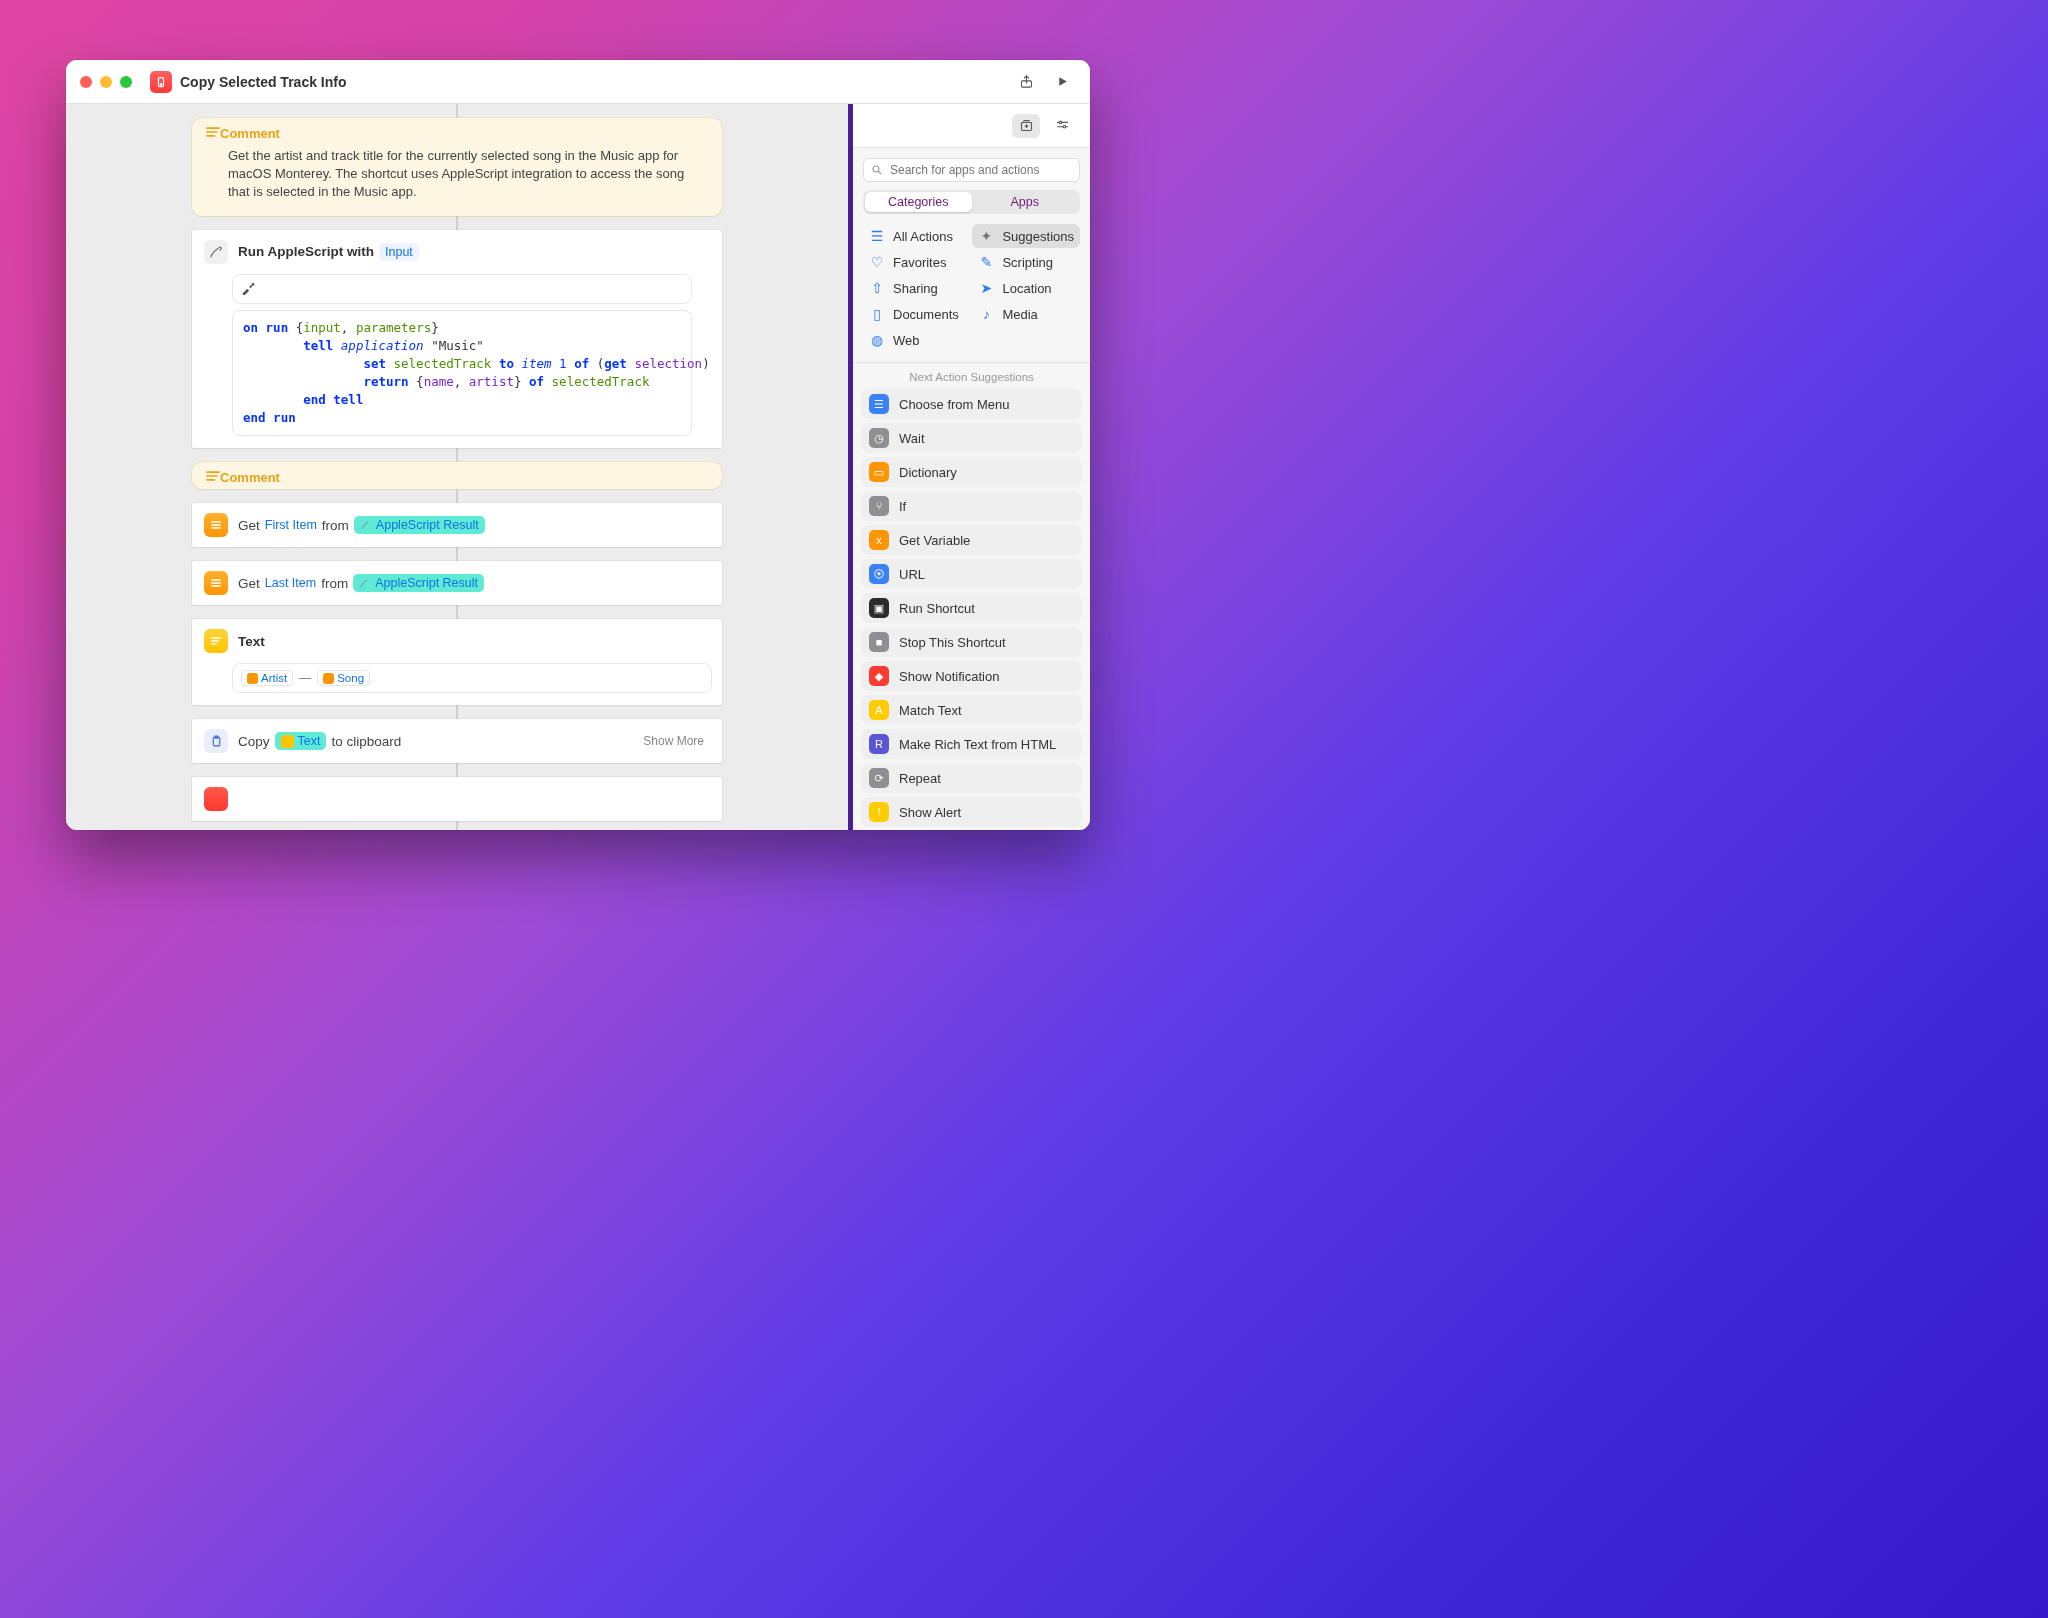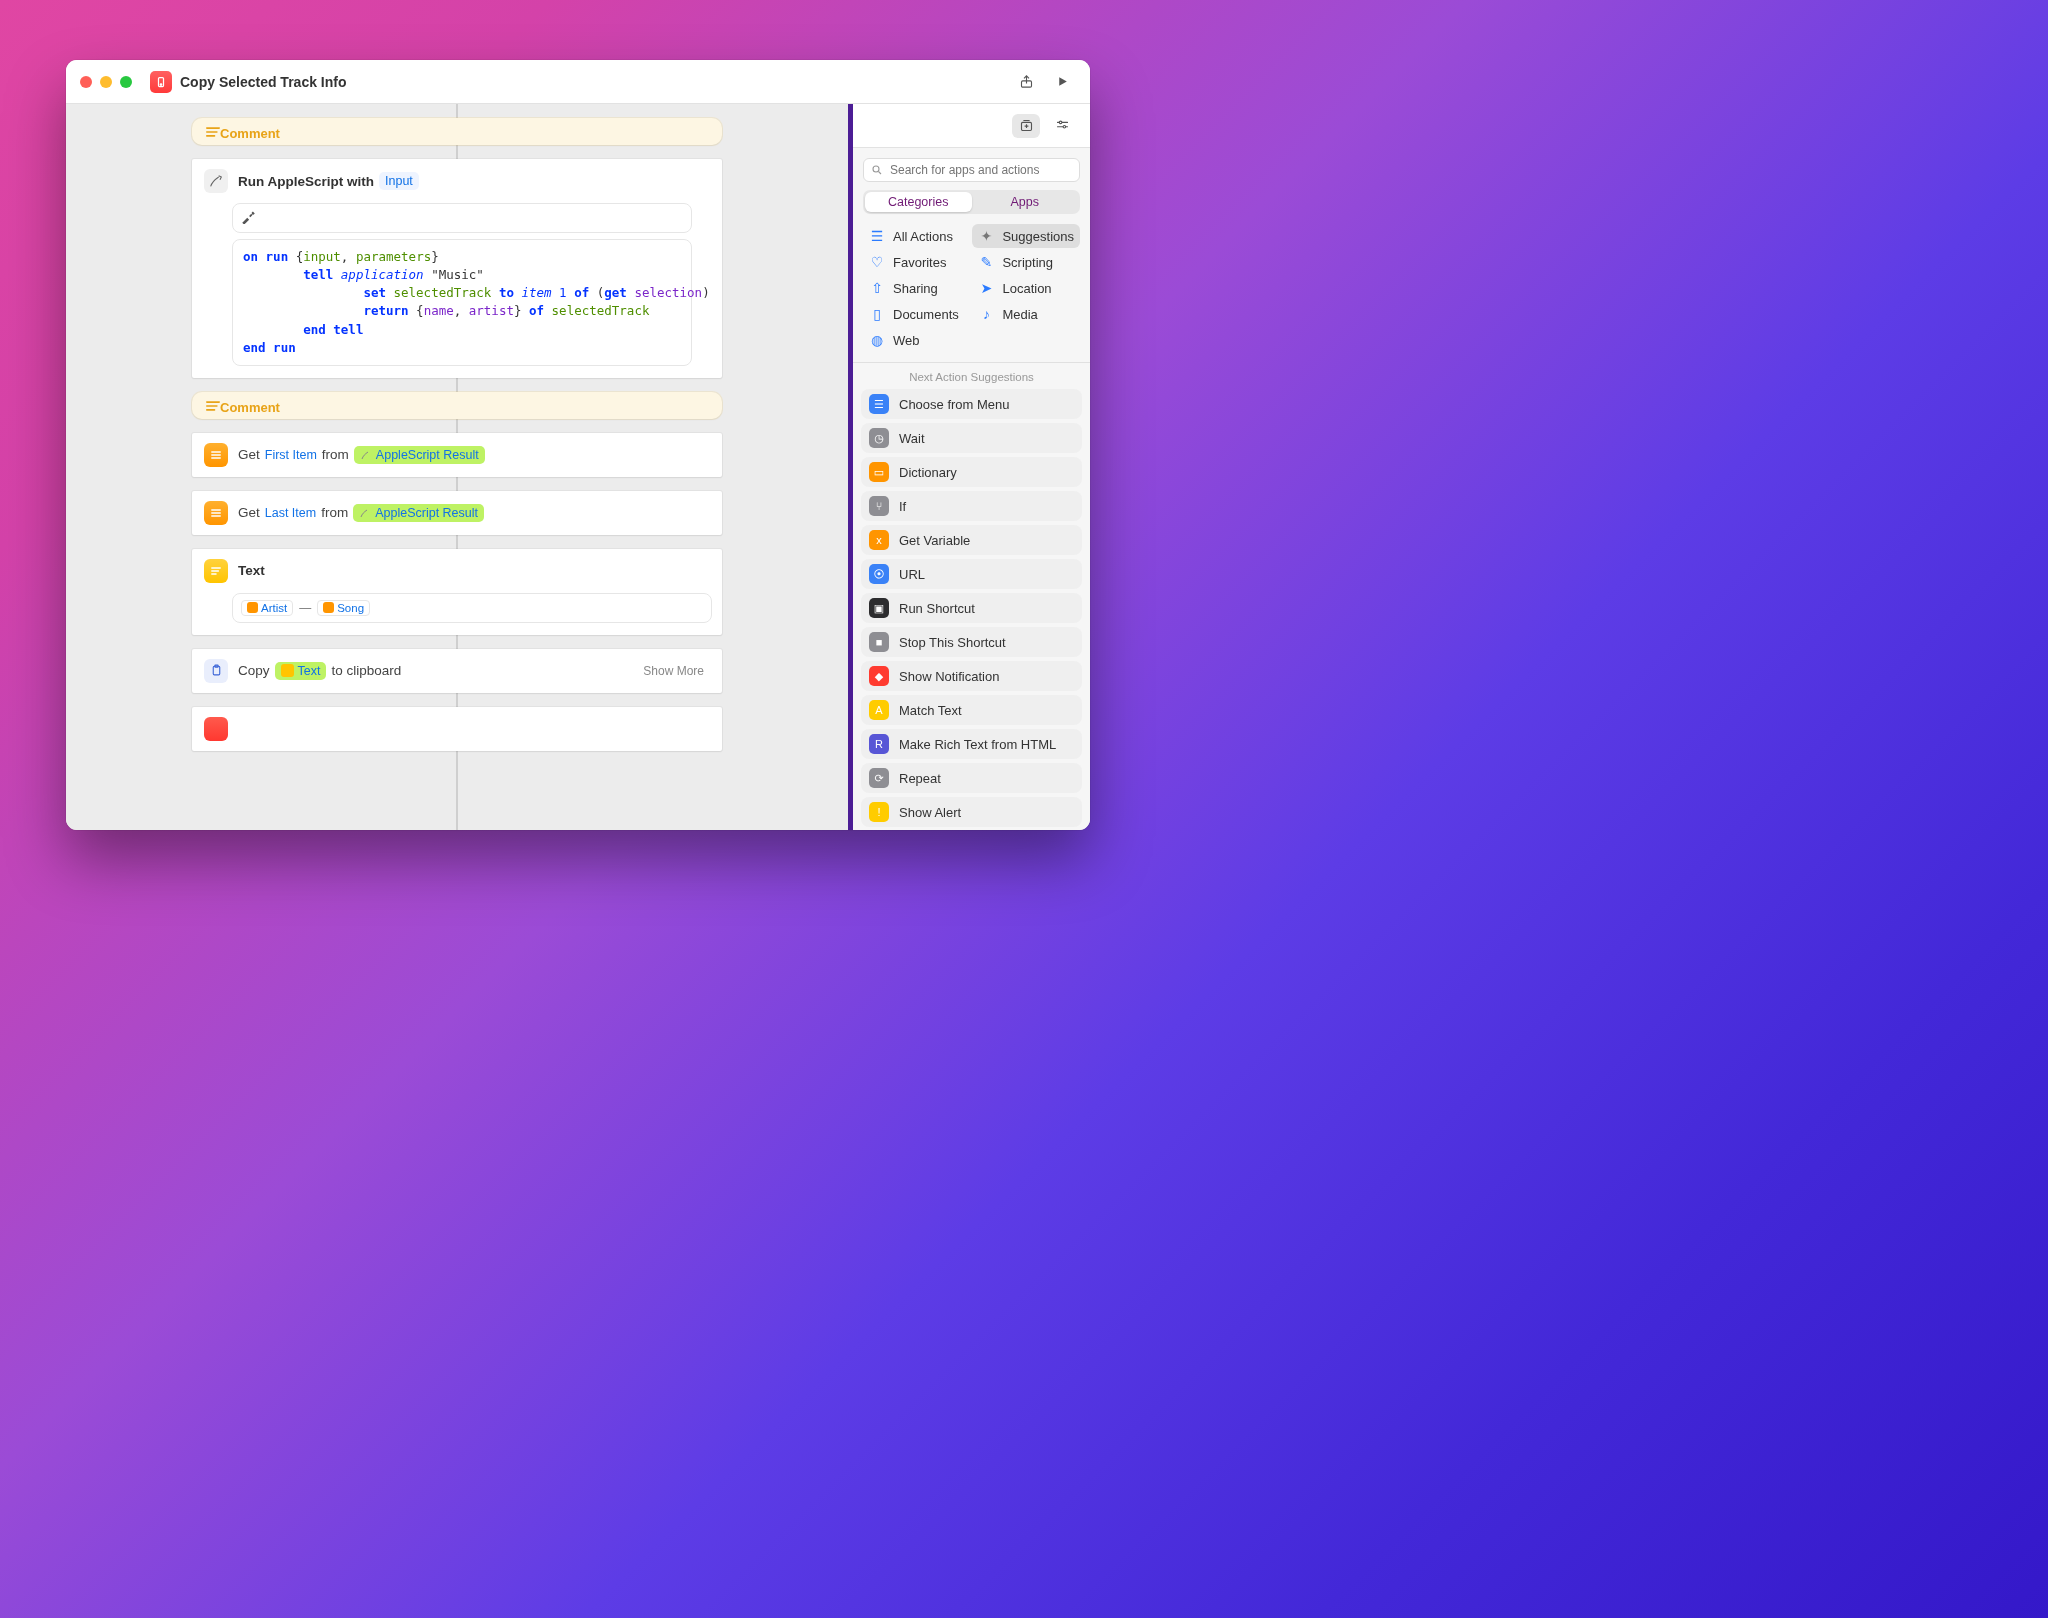--- a/index.html
+++ b/index.html
@@ -116,21 +116,21 @@
   }
   .ic-orange { background: linear-gradient(#ffb02e,#ff9500); }
   .ic-yellow { background: linear-gradient(#ffd23c,#ffc400); }
   .ic-red    { background: linear-gradient(#ff5a4d,#ff3830); }
   .ic-grey   { background: #e7e7e7; color: #666; }
   .ic-script { background: #f0f0f0; color: #555; }
   .action-text { font-size: 13.5px; font-weight: 600; color: #333; display: flex; align-items: center; flex-wrap: wrap; gap: 5px; }
   .action-text .kw { font-weight: 400; color: #444; }
   .token {
     display: inline-flex; align-items: center; gap: 4px;
-    background: #bef264; color: #1272e6;
+    background: #5eead4; color: #1272e6;
     border-radius: 5px; padding: 2px 6px; font-size: 12.5px; font-weight: 500;
   }
   .token .ti { width: 13px; height: 13px; border-radius: 3px; background: #ffc400; display:inline-block; }
   .token-mini {
     display: inline-flex; align-items: center; gap: 3px;
     background: #fff; border: 1px solid #e6e6e6;
     border-radius: 4px; padding: 1px 5px; font-size: 11.5px; color: #1272e6; font-weight: 500;
   }
   .token-mini .dot { width: 11px; height: 11px; border-radius: 3px; background: #ff9500; }
   .par { color: #777; }
@@ -306,20 +306,21 @@
           <div class="comment-head">
             <span>
               <svg width="14" height="12" viewBox="0 0 18 14" stroke="#e8a317" stroke-width="2" stroke-linecap="round">
                   <line x1="1" y1="2" x2="17" y2="2"></line>
                   <line x1="1" y1="7" x2="14" y2="7"></line>
                   <line x1="1" y1="12" x2="11" y2="12"></line>
                 </svg>
             </span>
             <span>Comment</span>
           </div>
+          <div class="comment-body">Get the artist and track title for the currently selected song in the Music app for macOS Monterey. The shortcut uses AppleScript integration to access the song that is selected in the Music app.</div>
         </div>
 
         <div class="card">
           <div class="action-row">
             <div class="action-icon ic-script">
               <svg width="16" height="16" viewBox="0 0 24 24" fill="none" stroke="#666" stroke-width="1.6">
                   <path d="M4 20c2-6 6-10 12-14M16 4l4 2-2 4"></path>
                 </svg>
             </div>
             <div class="action-text">

